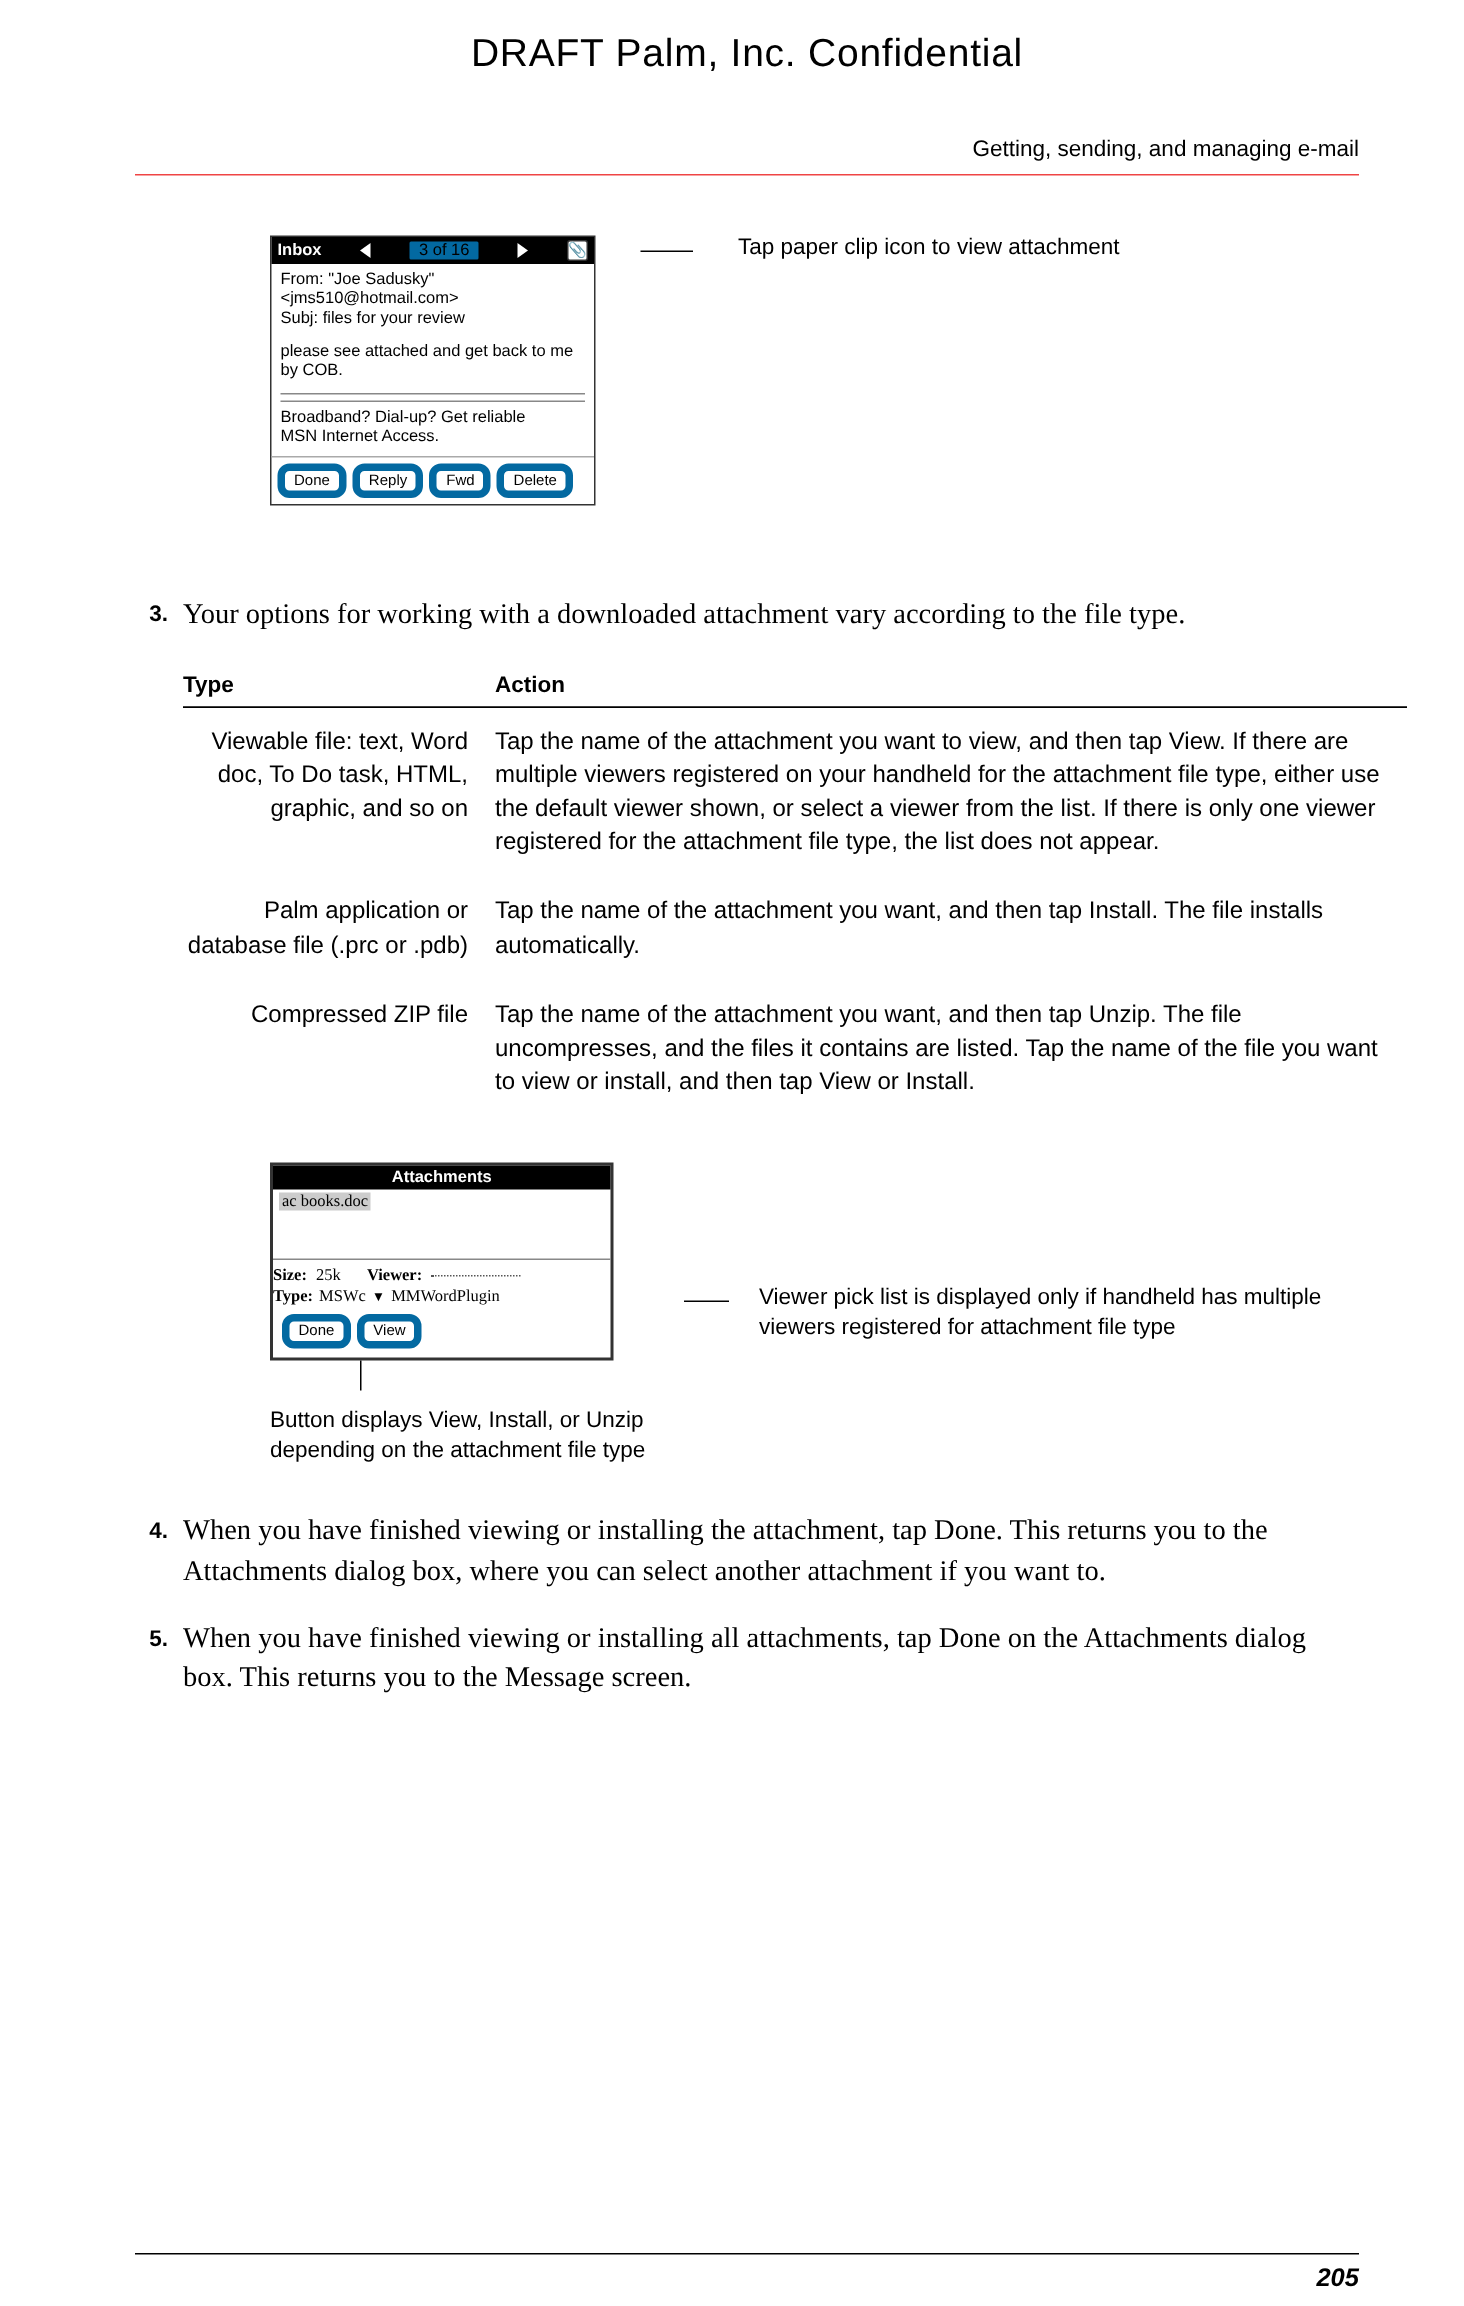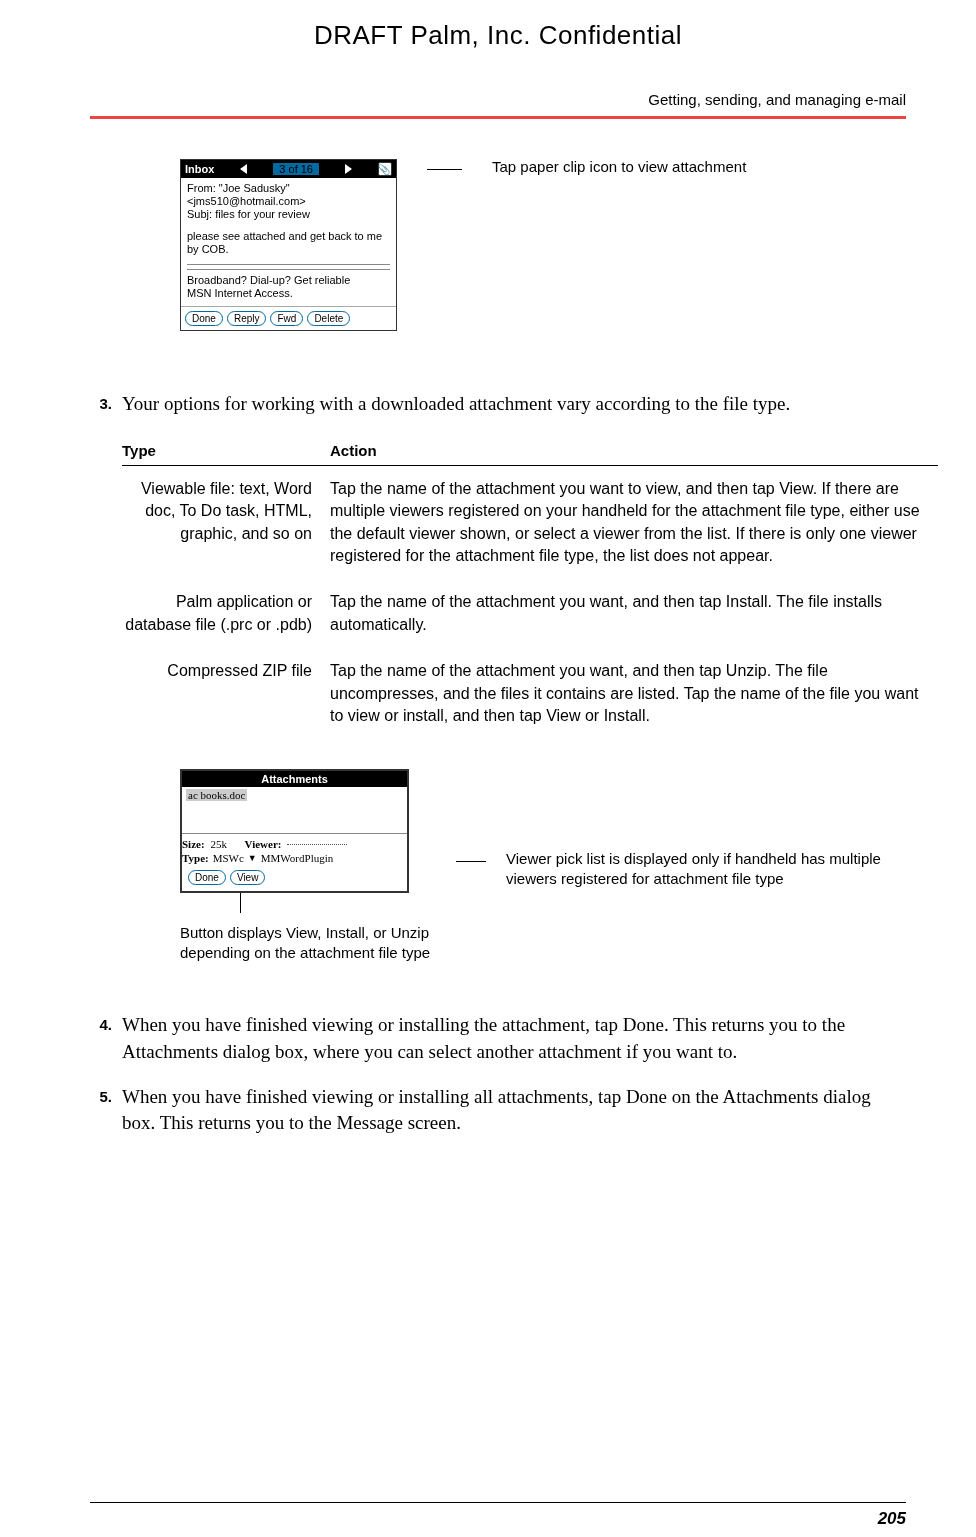--- a/index.html
+++ b/index.html
@@ -21,21 +21,21 @@
     font-size: 26px;
     text-align: center;
     margin-bottom: 40px;
     letter-spacing: 0.5px;
   }
   .running-header {
     font-family: Verdana, Arial, sans-serif;
     font-size: 15px;
     text-align: right;
     padding-bottom: 8px;
-    border-bottom: 3px solid #ef4444;
+    border-bottom: 1px solid #ef4444;
     margin-bottom: 40px;
   }
   .screenshot-row {
     display: flex;
     gap: 30px;
     margin-left: 90px;
     margin-bottom: 60px;
     align-items: flex-start;
   }
   .screenshot-box {
@@ -81,21 +81,21 @@
   .sc-body .from-line, .sc-body .subj-line { font-weight: normal; }
   .sc-body .msg { margin: 8px 0; }
   .sc-body hr { border: none; border-top: 1px solid #888; margin: 4px 0; }
   .sc-buttons {
     display: flex;
     gap: 4px;
     padding: 4px;
     border-top: 1px solid #aaa;
   }
   .btn-pill {
-    border: 1px solid #0369a1;
+    border: 5px solid #0369a1;
     border-radius: 8px;
     padding: 1px 6px;
     font-size: 10px;
     font-family: Arial, sans-serif;
     background: #fff;
   }
   .callout-text {
     font-family: Verdana, Arial, sans-serif;
     font-size: 15px;
     line-height: 1.35;
@@ -141,21 +141,21 @@
   }
   table.action-table td {
     vertical-align: top;
     font-size: 16px;
     padding: 12px 18px 12px 0;
     line-height: 1.4;
   }
   table.action-table td.type-col { width: 190px; text-align: right; }
   .attach-block {
     margin-left: 90px;
-    margin-bottom: 50px;
+    margin-bottom: 32px;
   }
   .attach-row1 { display: flex; gap: 20px; align-items: flex-start; }
   .attach-box {
     border: 2px solid #333;
     width: 225px;
     font-family: Arial, sans-serif;
     font-size: 11px;
     background: #fff;
     flex-shrink: 0;
   }

